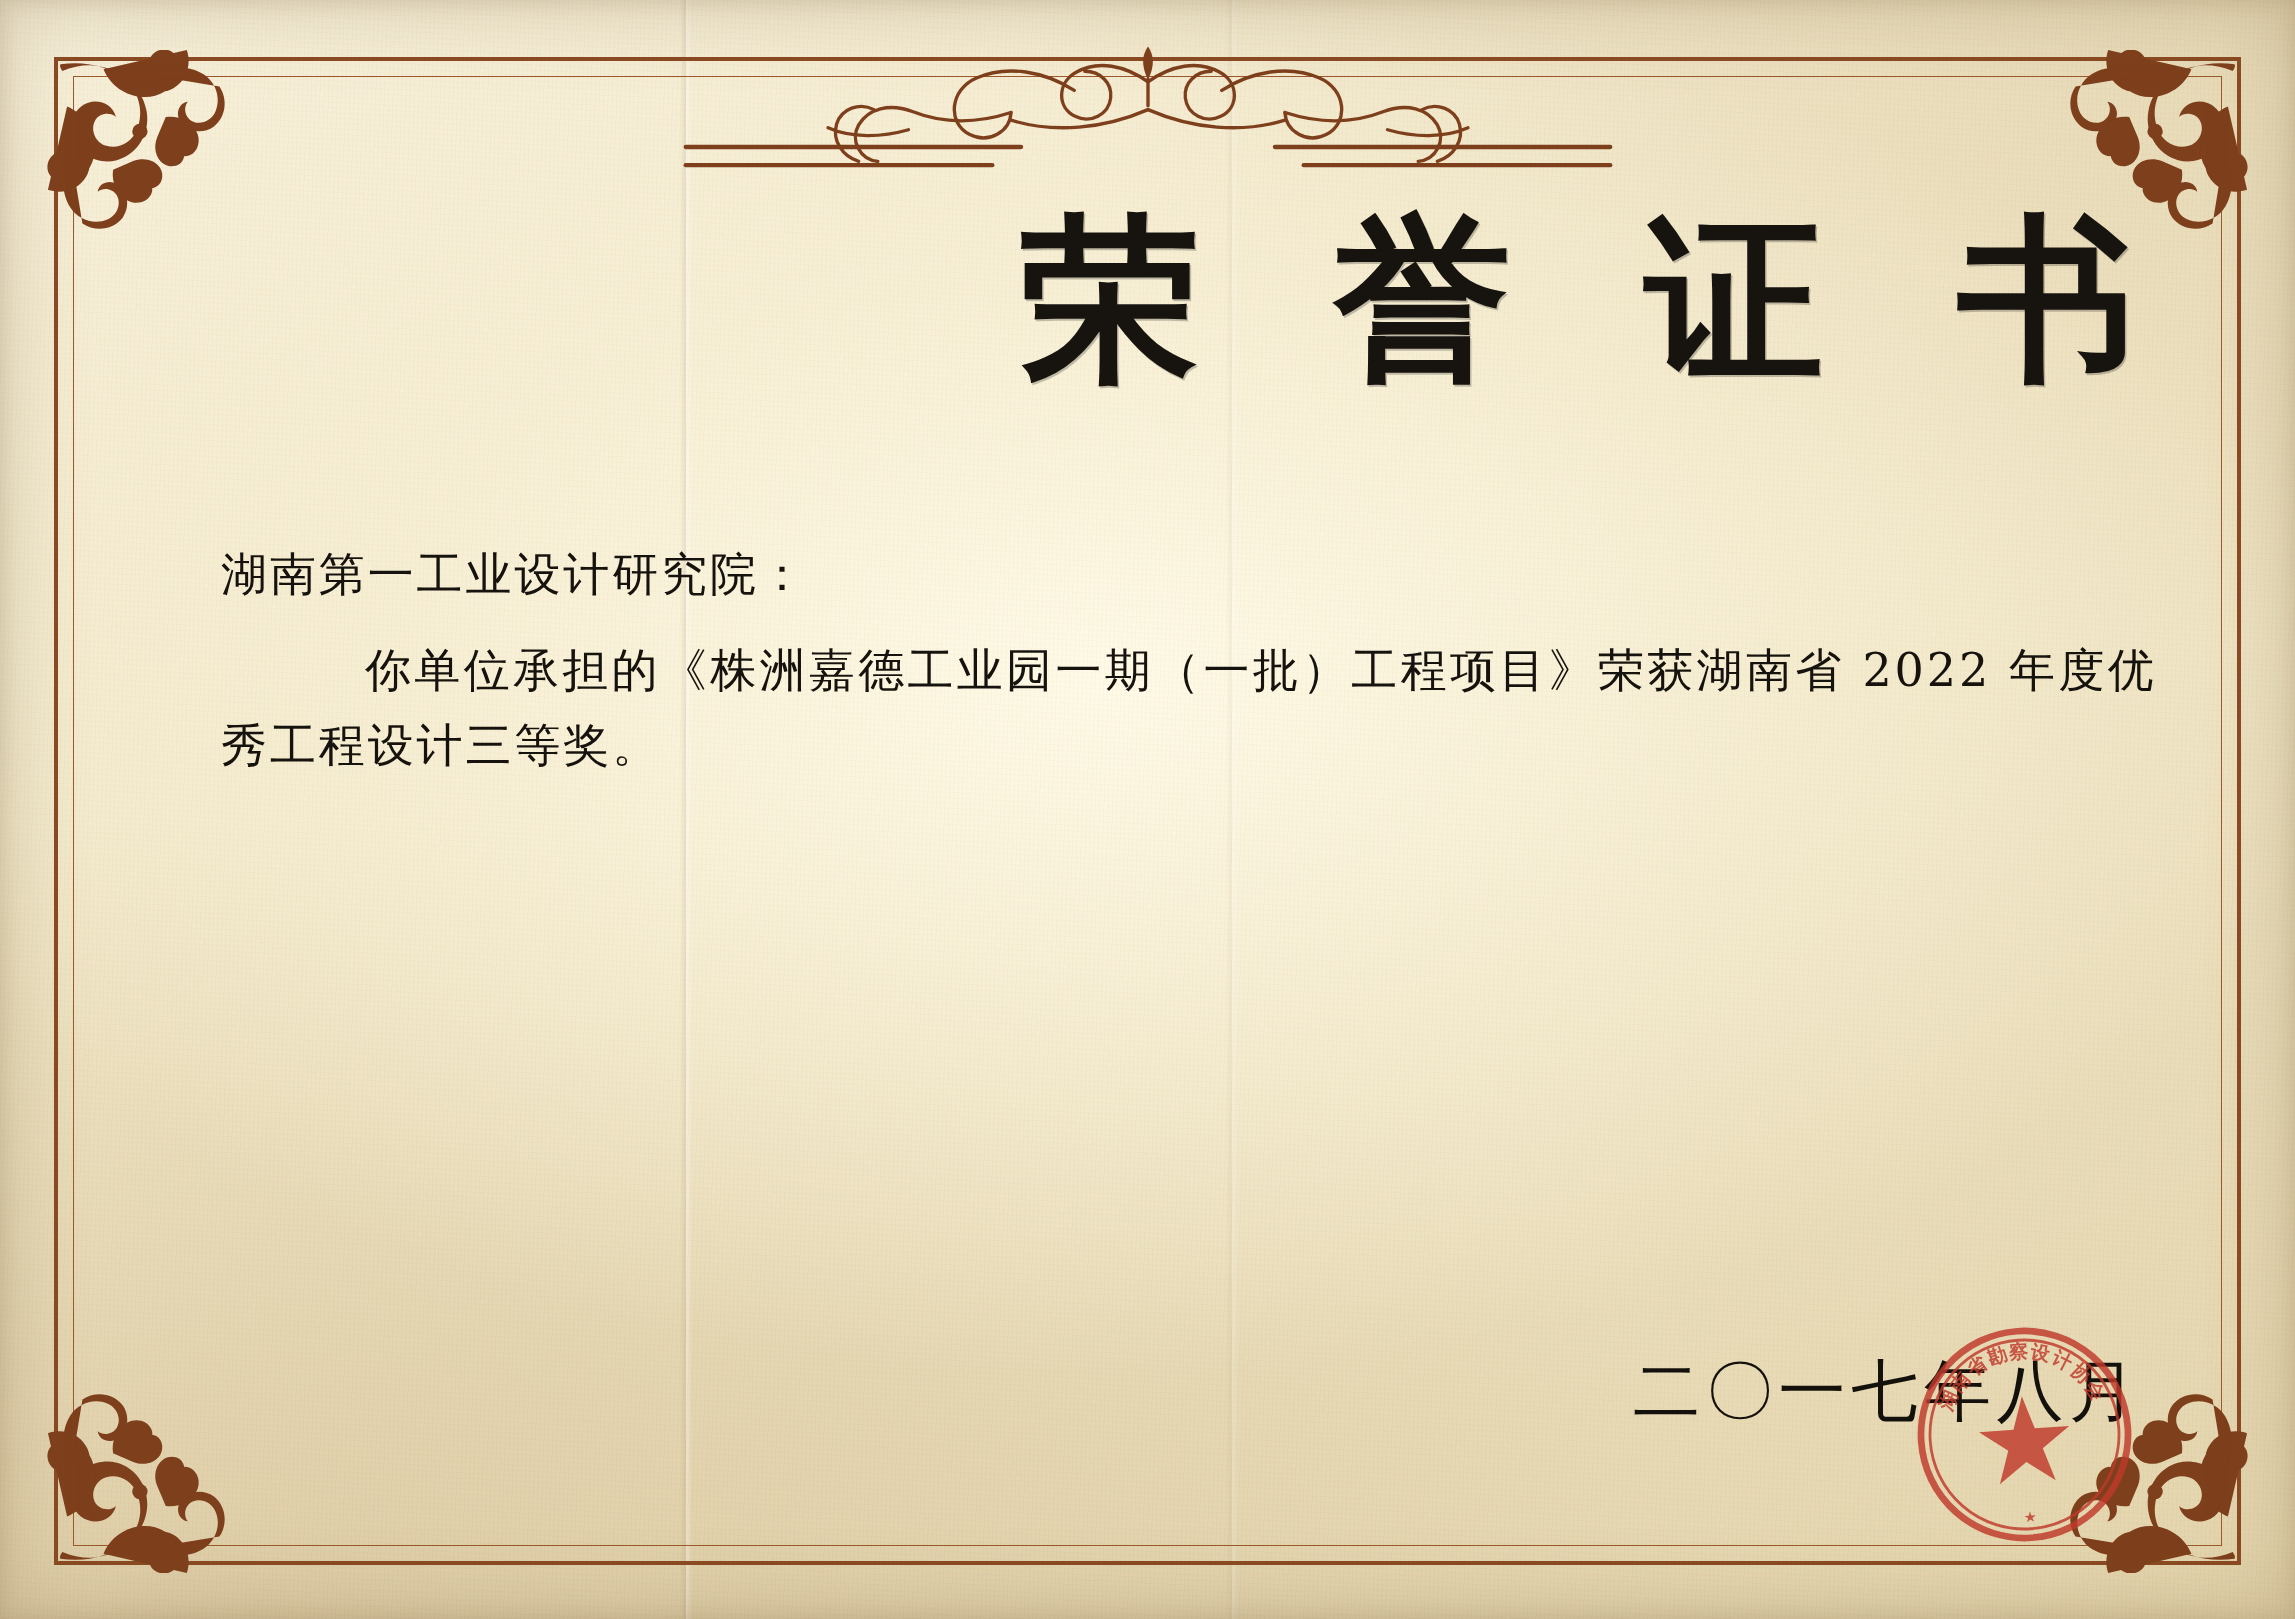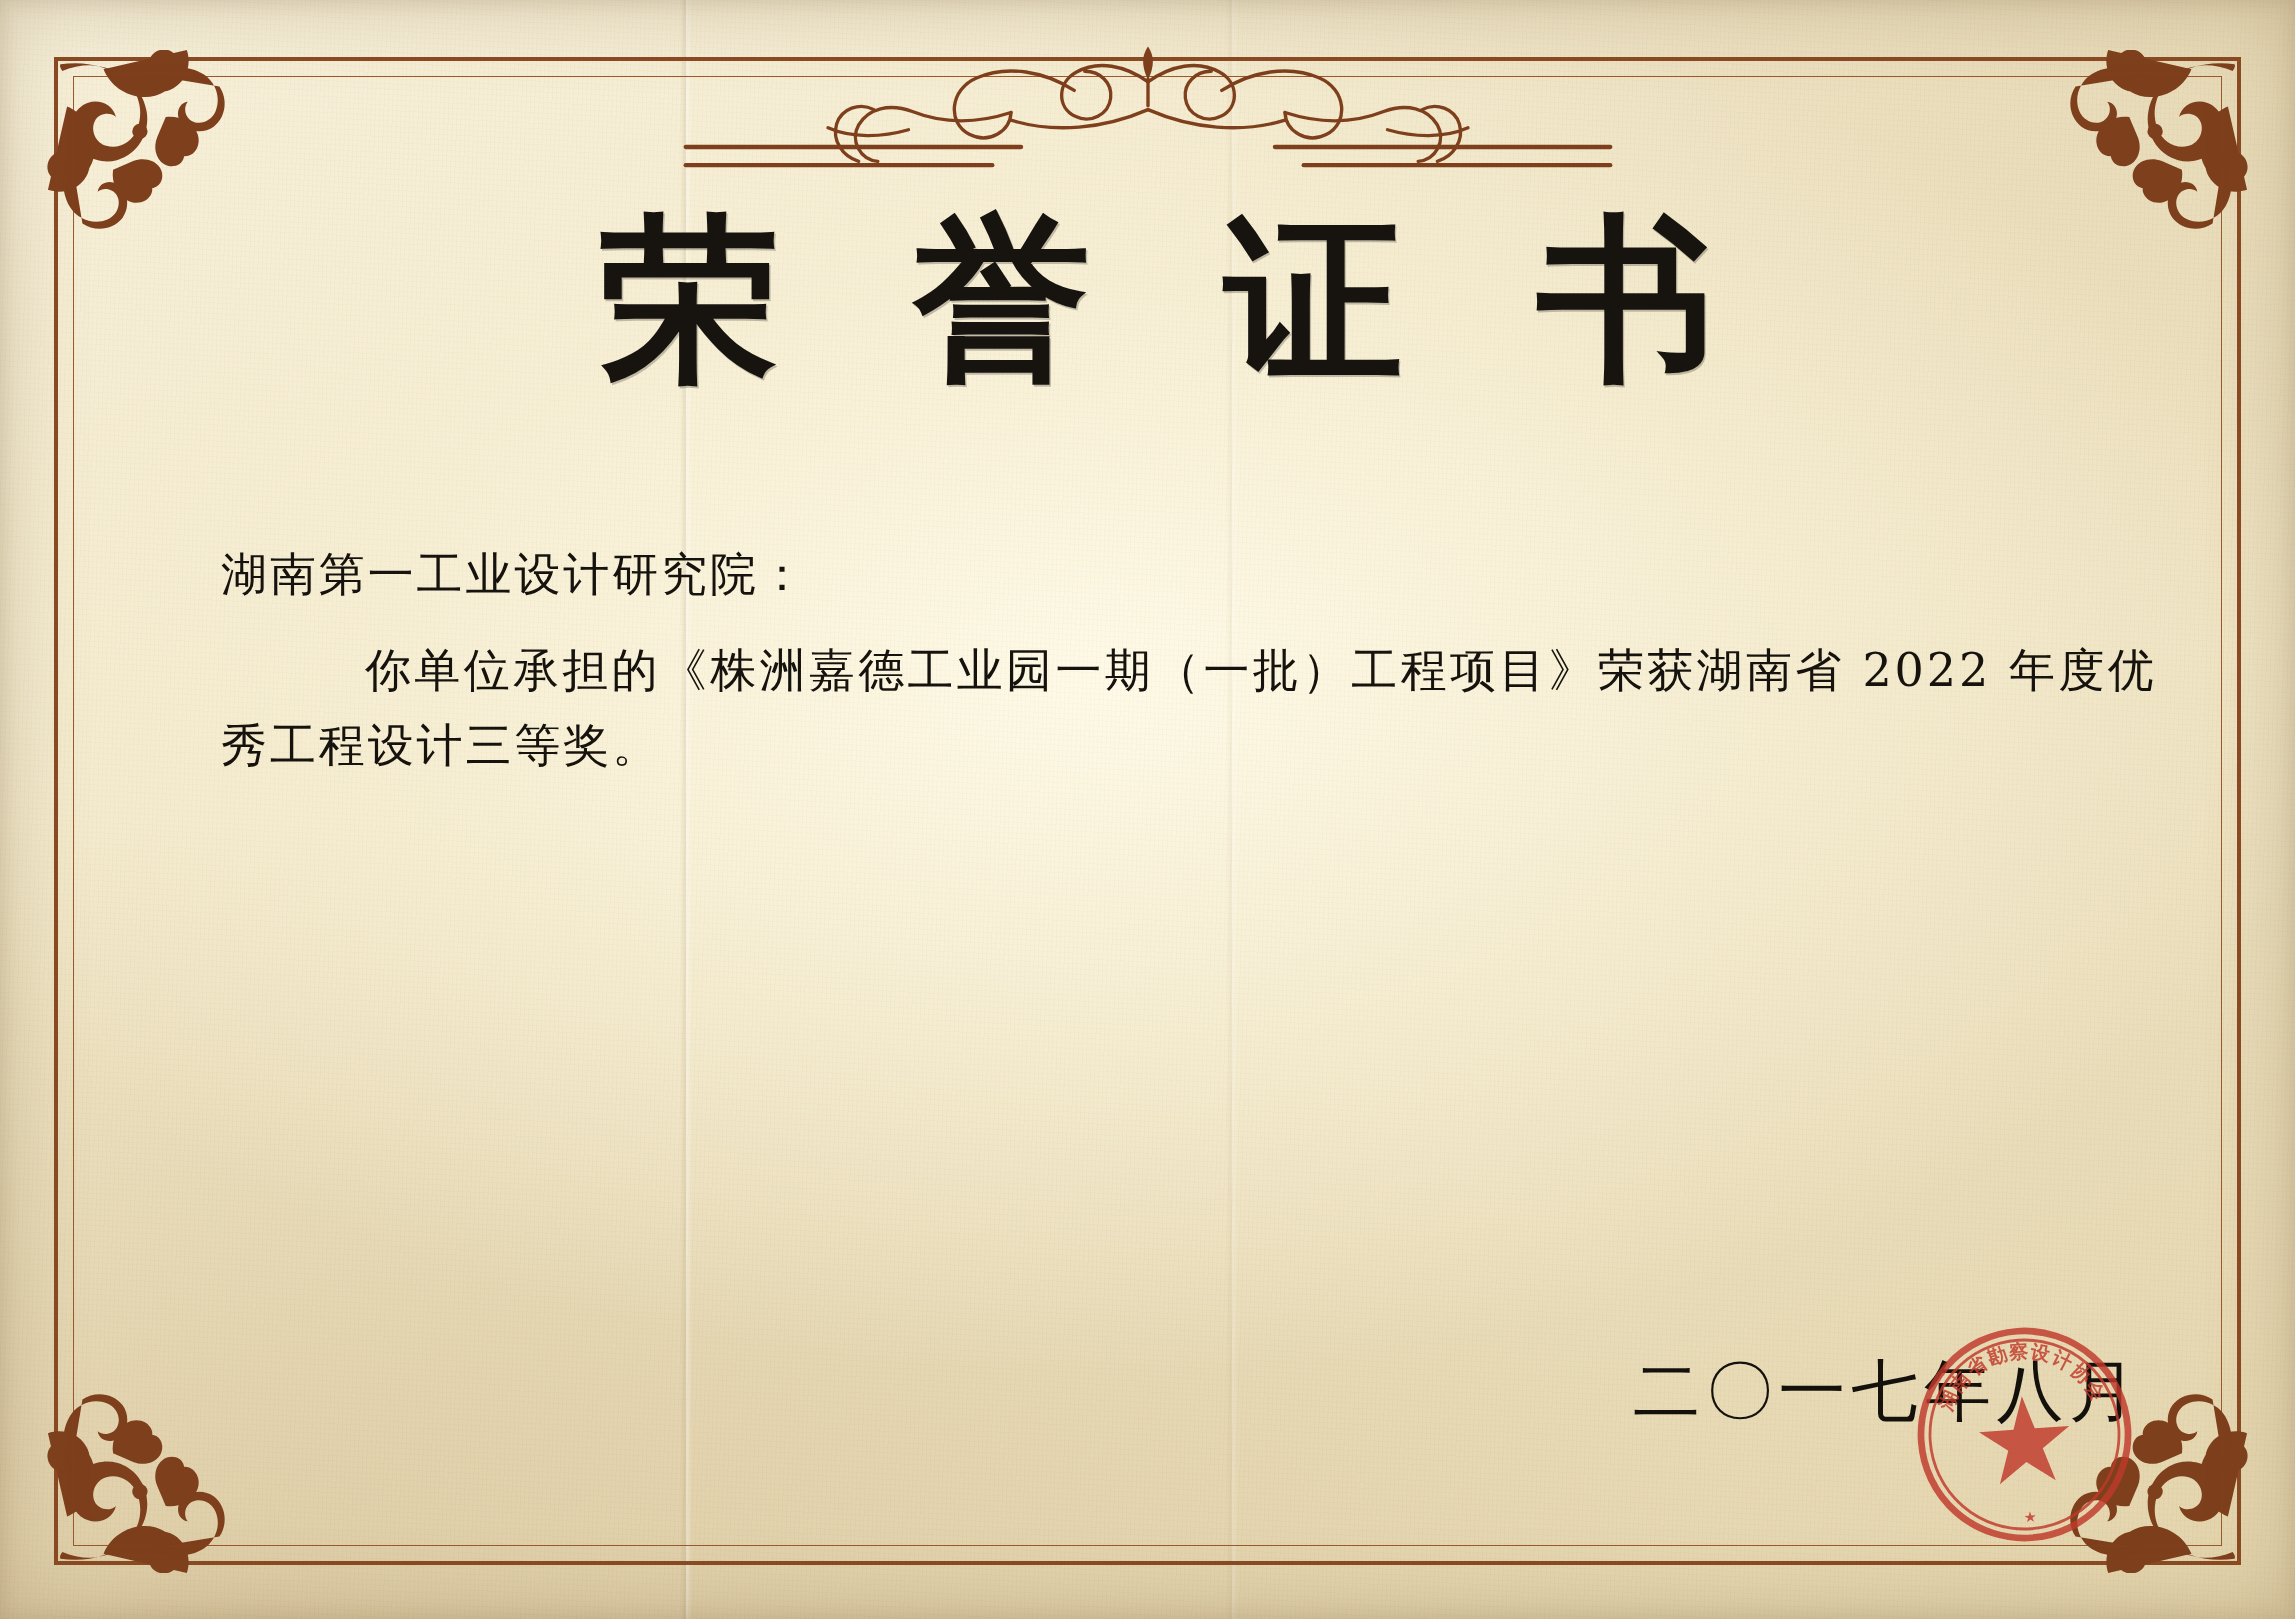--- a/index.html
+++ b/index.html
@@ -93,21 +93,21 @@
   
   .content {
     position: absolute;
     left: 144px;
     right: 124px;
     top: 172px;
     bottom: 134px;
   }
 
   .title {
-    text-align: center;
+    text-align: right;
     font-family: "DejaVu Serif", "Liberation Serif", serif;
     font-weight: 700;
     font-size: 178px;
     letter-spacing: 36px;
     color: #17130f;
     text-indent: 36px;
     margin-top: 34px;
     line-height: 1.05;
     text-shadow: 1.4px 1.9px 0 rgba(0,0,0,0.22);
     white-space: nowrap;

